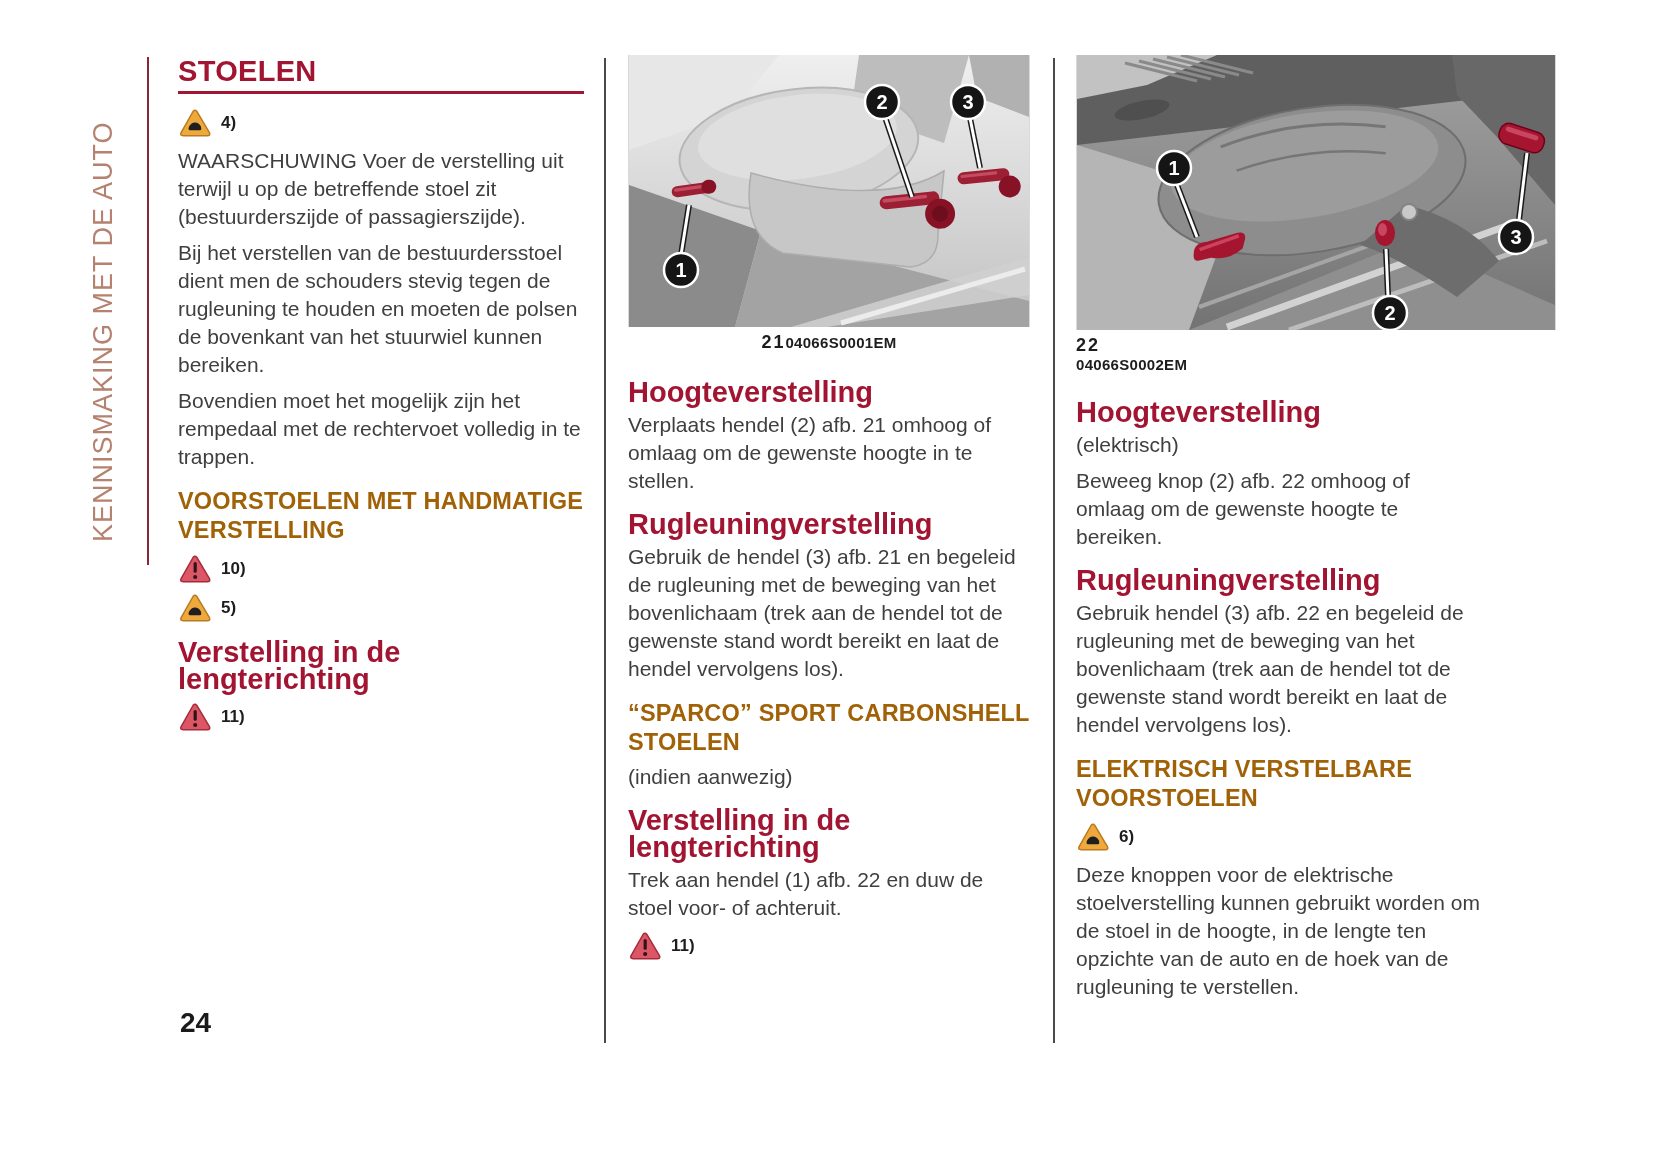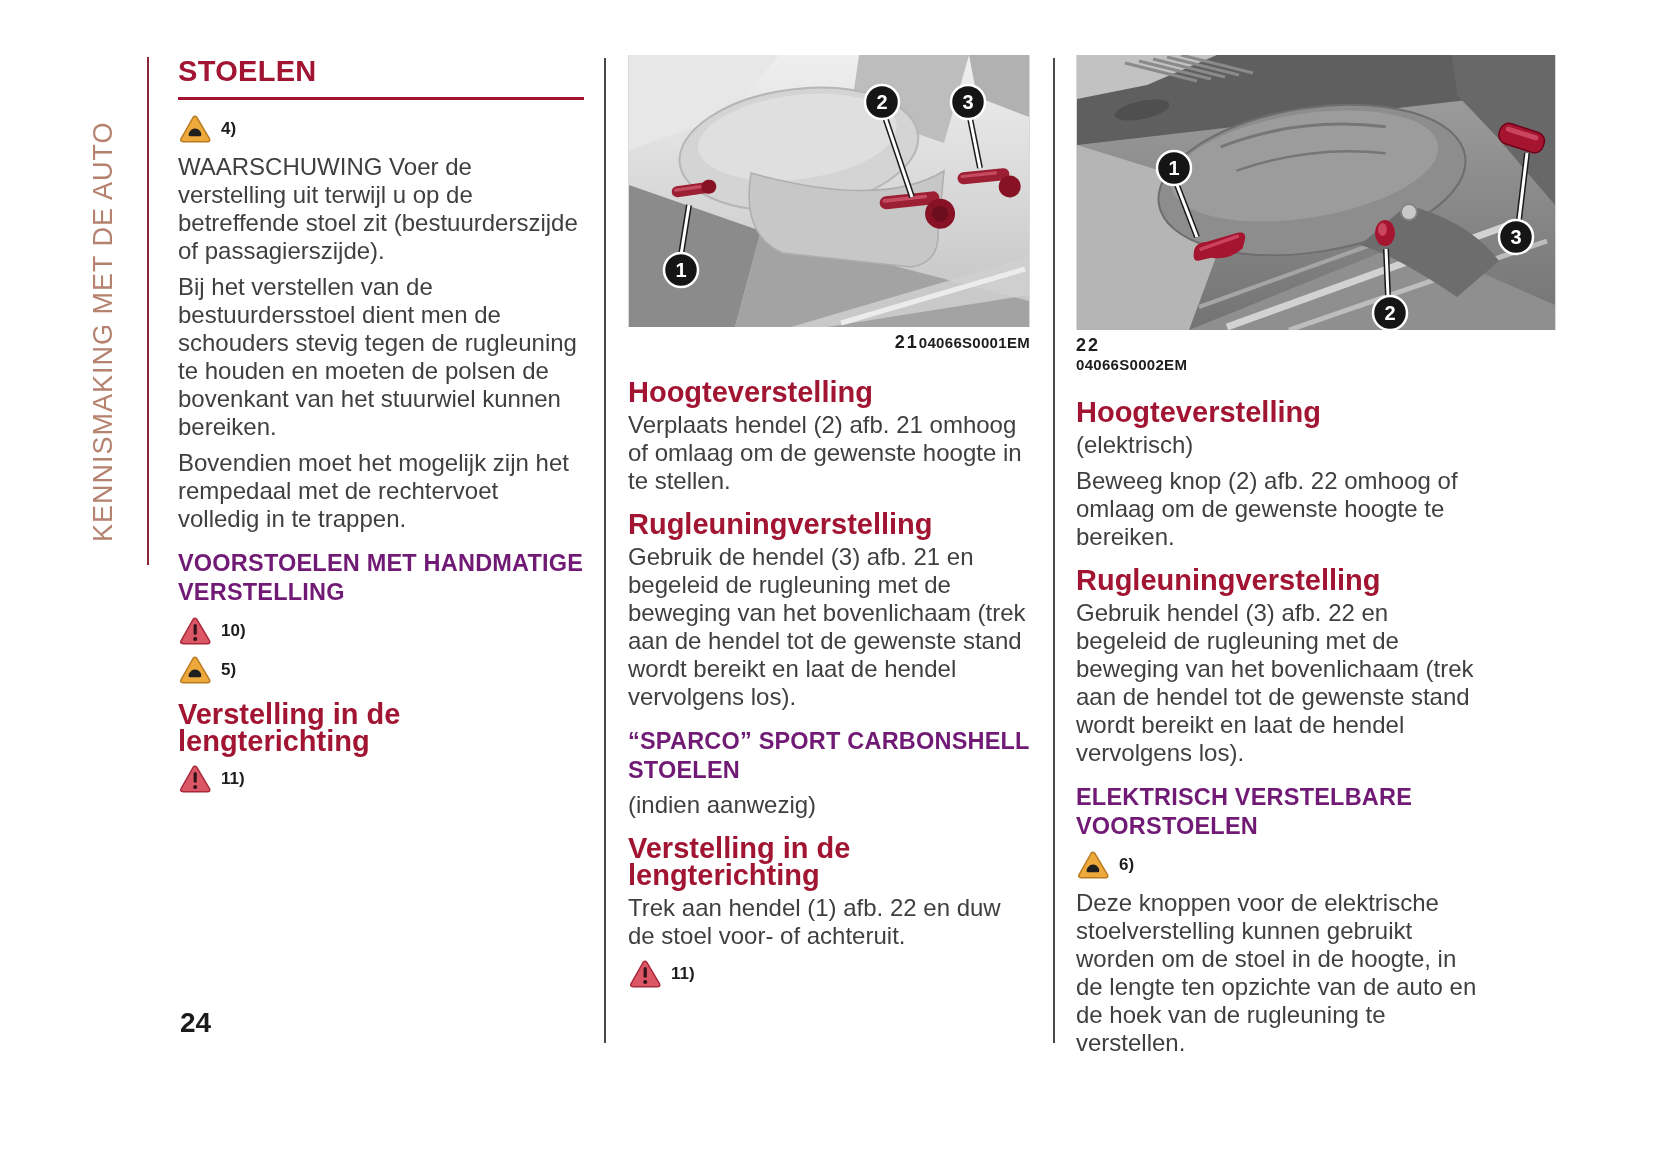--- a/index.html
+++ b/index.html
@@ -22,40 +22,40 @@
   .col { position:absolute; top:55px; }
   .col1 { left:178px; width:406px; }
   .col2 { left:628px; width:402px; }
   .col3 { left:1076px; width:406px; }
   .col-sep { position:absolute; top:58px; width:1.5px; height:985px; background:#4a4a4a; }
   .sep1 { left:604px; }
   .sep2 { left:1053px; }
 
   
   .title {
-    margin:0 0 14px 0; padding-bottom:9px; border-bottom:3px solid #a21532;
+    margin:0 0 14px 0; padding-bottom:3px; border-bottom:3px solid #a21532;
     font-size:29px; font-weight:800; color:#a21532; letter-spacing:0.3px;
   }
   .h2 {
     margin:16px 0 6px 0; font-size:23.5px; line-height:29px; font-weight:800;
-    color:#701a75; letter-spacing:0.2px;
+    color:#a16207; letter-spacing:0.2px;
   }
   .h3 { margin:16px 0 5px 0; font-size:29px; line-height:27px; font-weight:700; color:#a21532; }
-  p.body { margin:0 0 8px 0; font-size:24px; line-height:28px; color:#3f3f3f; }
+  p.body { margin:0 0 8px 0; font-size:21px; line-height:28px; color:#3f3f3f; }
   p.tight { margin-bottom:4px; }
 
   .warn-row { display:flex; align-items:center; gap:9px; margin:9px 0 9px 0; }
   .warn-num { font-size:17px; font-weight:800; color:#1d1d1d; }
   .wicon { width:34px; height:30px; flex:0 0 auto; }
 
   
   figure { margin:0; padding:0; }
   .fig-svg { display:block; background:#d9d9d9; }
   figcaption {
-    display:flex; justify-content:flex-end; align-items:baseline; margin-top:5px;
+    display:flex; justify-content:center; align-items:baseline; margin-top:5px;
   }
   .fig-num { font-size:18px; font-weight:700; color:#1d1d1d; letter-spacing:2px; }
   .fig-code { font-size:15px; font-weight:800; color:#1d1d1d; letter-spacing:0.3px; }
   .cap-406 { width:406px;flex-direction:column; }
   .after-fig { margin-top:26px; }
 
   .callout-text { font:700 20px "Liberation Sans", sans-serif; fill:#ffffff; }
 
   .page-number {
     position:absolute; left:180px; top:1007px; font-size:28px; font-weight:800; color:#1a1a1a;

